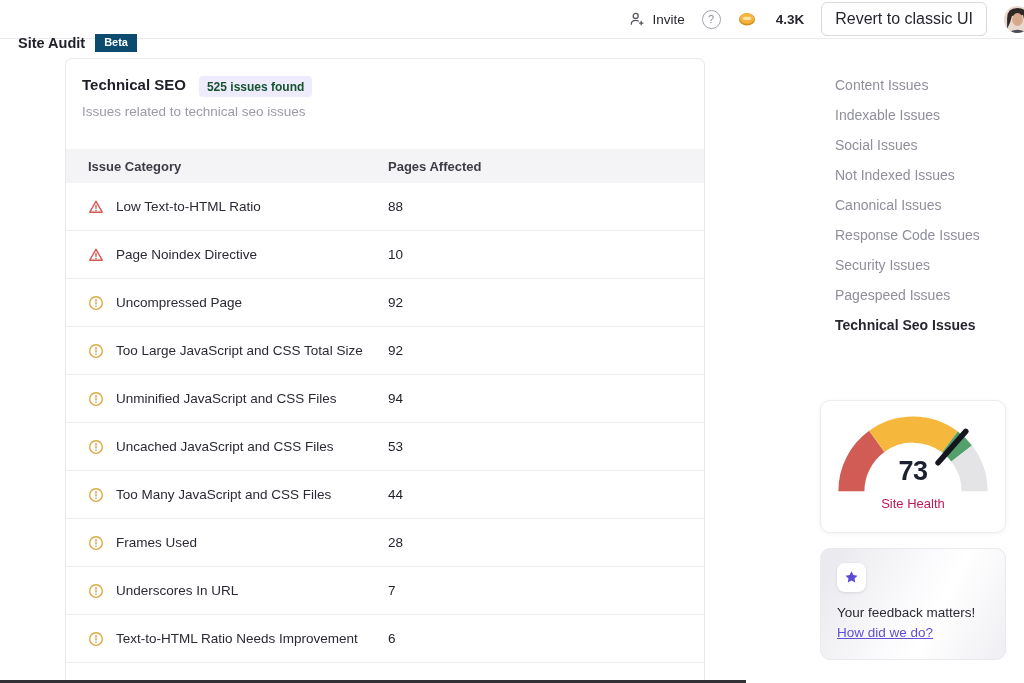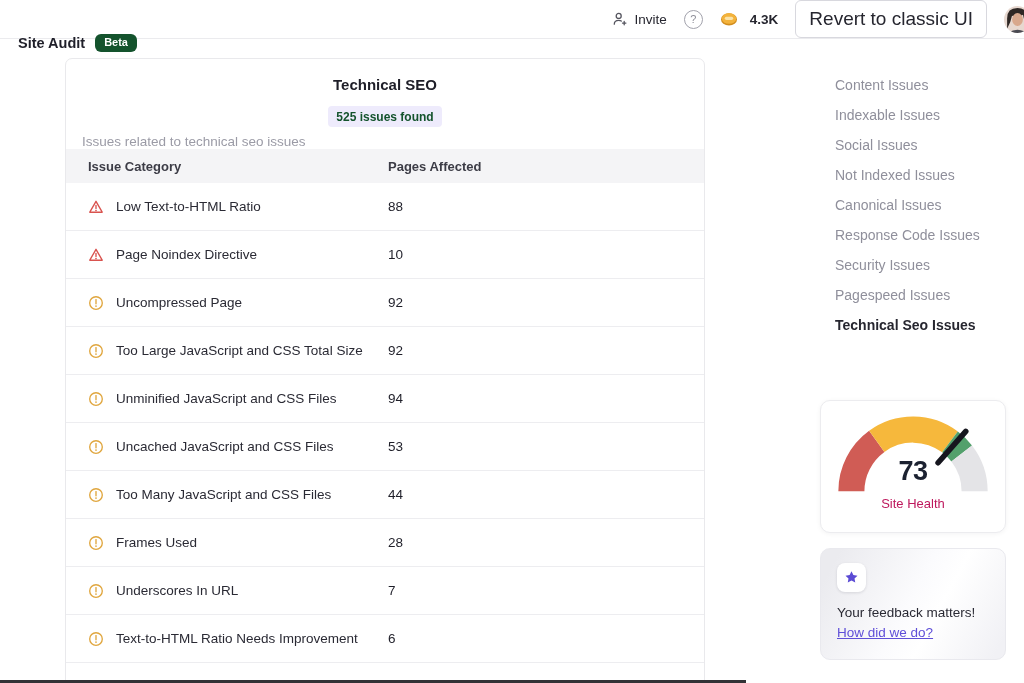--- a/index.html
+++ b/index.html
@@ -5,37 +5,37 @@
   html,body{margin:0;padding:0;width:1024px;height:683px;overflow:hidden;background:#fff;
     font-family:"Liberation Sans", sans-serif;-webkit-font-smoothing:antialiased;color:#26262f;}
   .stage{position:relative;width:1024px;height:683px;overflow:hidden;background:#fff;}
 
   
   .topbar{position:absolute;top:0;left:0;width:100%;height:39px;background:#fff;
     border-bottom:1px solid #ebebee;display:flex;align-items:center;box-sizing:border-box;
     padding-left:18px;z-index:5;}
   .topbar-left{display:flex;align-items:center;gap:10px;margin-top:48px;}
   .app-title{font-size:14.5px;font-weight:700;color:#1f1f29;}
-  .beta-badge{background:#14532d;color:#fff;font-size:11px;font-weight:700;
-    padding:2.5px 9px;border-radius:6px;line-height:1.2;}
+  .beta-badge{background:#0c4a6e;color:#fff;font-size:11px;font-weight:700;
+    padding:2.5px 9px;border-radius:0;line-height:1.2;}
   .topbar-right{margin-left:auto;display:flex;align-items:center;gap:17px;}
   .invite-btn{display:flex;align-items:center;gap:7px;font-size:13.5px;color:#26262f;cursor:pointer;text-align:right;}
   .icon16{width:16px;height:16px;display:block;}
   .help-btn{width:19px;height:19px;border:1.4px solid #a2a2ac;border-radius:50%;display:flex;
     align-items:center;justify-content:center;font-size:11px;color:#8e8e98;box-sizing:border-box;cursor:pointer;}
-  .credits{display:flex;align-items:center;gap:12px;font-size:13.5px;font-weight:600;color:#26262f;cursor:pointer;}
+  .credits{display:flex;align-items:center;gap:20px;font-size:13.5px;font-weight:600;color:#26262f;cursor:pointer;}
   .revert-btn{border:1px solid #d8d8de;border-radius:6px;background:#fff;padding:7px 13px;
-    font-size:19px;color:#26262f;cursor:pointer;}
+    font-size:16px;color:#26262f;cursor:pointer;}
   .avatar{width:27px;height:27px;border-radius:50%;overflow:hidden;flex:0 0 auto;margin-right:-7px;cursor:pointer;}
 
   
   .main-card{position:absolute;left:65px;top:58px;width:640px;height:700px;background:#fff;
     border:1px solid #e9e9ec;border-radius:7px;box-sizing:border-box;}
   .card-header{height:90px;box-sizing:border-box;padding:17px 16px 0;}
-  .card-title-row{display:flex;align-items:center;gap:13px;flex-direction:column;}
+  .card-title-row{display:flex;align-items:flex-start;gap:13px;}
   .card-title{font-size:15px;font-weight:700;color:#1e1e28;}
   .issues-badge{background:#eeebfc;color:#14532d;font-size:12px;font-weight:700;
     padding:3.5px 8px;border-radius:4px;}
   .card-subtitle{margin-top:7px;font-size:13.5px;color:#9b9ba6;}
   .thead{height:34px;background:#f4f4f6;display:flex;align-items:center;
     font-size:13px;font-weight:700;color:#3c3c46;}
   .cell-cat{flex:0 0 322px;box-sizing:border-box;padding-left:22px;display:flex;align-items:center;gap:12px;}
   .cell-pages{flex:1;font-size:13px;}
   .thead .cell-pages{font-size:13px;font-weight:700;}
   .trow{height:47px;display:flex;align-items:center;border-bottom:1px solid #ededf0;cursor:pointer;background:#fff;}

